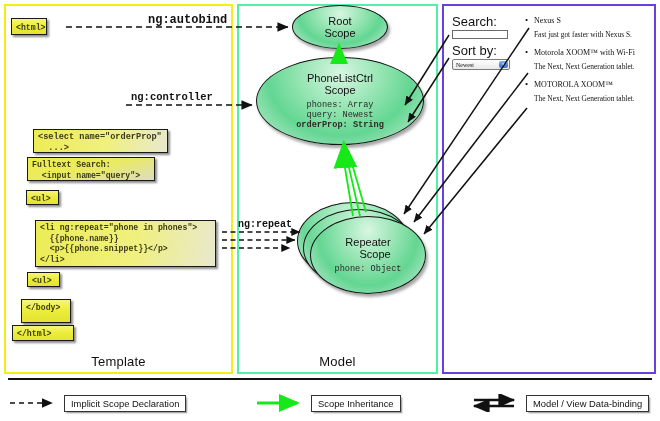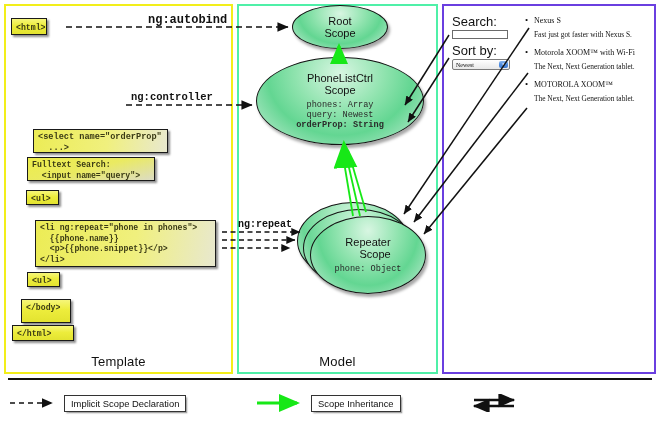--- a/index.html
+++ b/index.html
@@ -285,16 +285,17 @@
               <path d="M0,0 L7,3 L0,6 z" fill="#111"></path>
             </marker>
             <marker id="lg-a4" markerWidth="8" markerHeight="8" refX="6.5" refY="3" orient="auto">
               <path d="M0,0 L7,3 L0,6 z" fill="#111"></path>
             </marker>
           </defs>
           <line x1="4" y1="6" x2="44" y2="6" stroke="#111" stroke-width="2.4" marker-end="url(#lg-a3)"></line>
           <line x1="44" y1="12" x2="4" y2="12" stroke="#111" stroke-width="2.4" marker-end="url(#lg-a4)"></line>
         </svg>
       </div>
+      <div class="legend-box">Model / View Data-binding</div>
     </div>
   </div>
 
 </div>
 
 </body></html>

